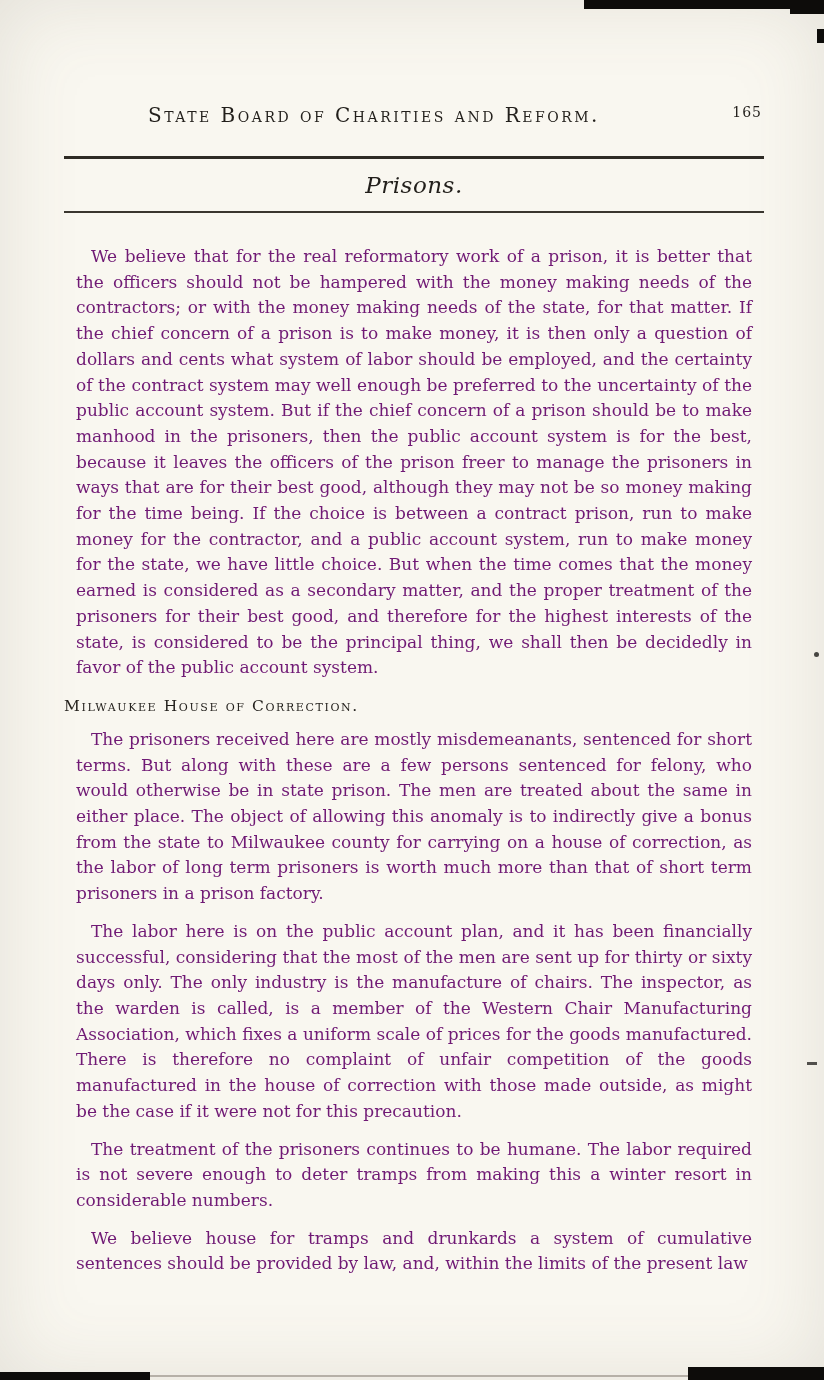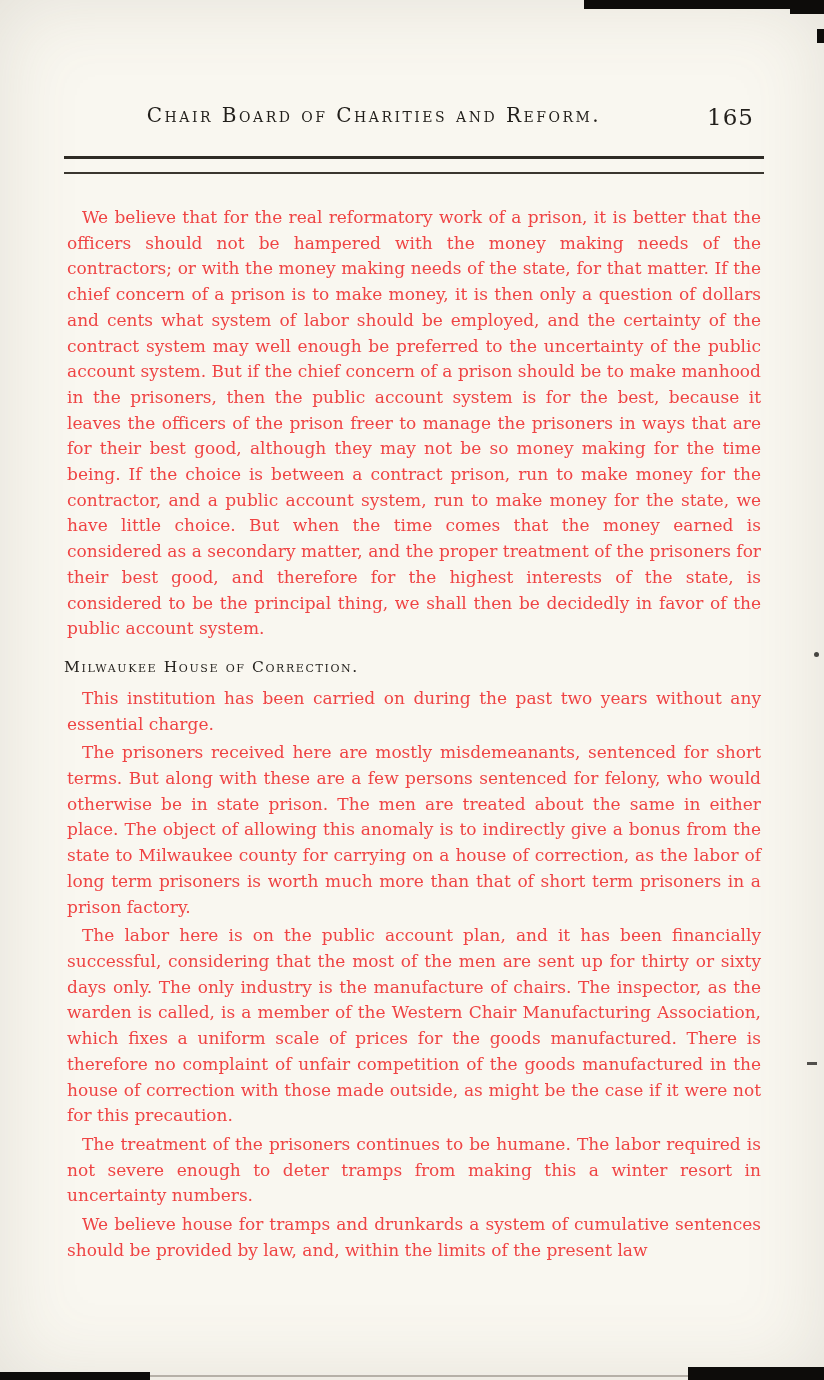--- a/index.html
+++ b/index.html
@@ -31,44 +31,44 @@
     display: block;
     text-align: center;
     margin-right: 80px;
     font-variant: small-caps;
     font-size: 20px;
     letter-spacing: 2.5px;
     white-space: nowrap;
   }
   .page-number {
     position: absolute;
-    right: 10px;
+    right: 2px;
     top: 1px;
-    font-size: 23px;
+    font-size: 14px;
     letter-spacing: 1px;
   }
   .rule { width: 100%; }
   .rule-thick { border-top: 3px solid #2e2b25; margin-top: 27px; }
   .rule-thin  { border-top: 2px solid #3a362f; margin-top: 13px; }
   .doc-title {
     font-style: italic;
     font-weight: normal;
     text-align: center;
     font-size: 23px;
     margin: 13px 0 0 0;
     letter-spacing: 0.5px;
   }
   .body-text { margin-top: 31px; }
   .body-text p {
-    margin: 3px;
+    margin: 12px;
     text-indent: 15px;
     text-align: justify;
     font-size: 17px;
     line-height: 25.7px;
-    color: #ef4444;
+    color: #701a75;
   }
   .section-heading {
     font-weight: normal;
     font-variant: small-caps;
     font-size: 15.5px;
     letter-spacing: 1.6px;
     margin: 16px 0 10px 0;
   }
   
   .artifact { position: absolute; background: #0d0c0a; }
@@ -91,35 +91,35 @@
   <div class="artifact a-right-mark"></div>
   <div class="artifact a-speck"></div>
   <div class="artifact a-dash"></div>
   <div class="artifact a-bottom-left"></div>
   <div class="artifact a-bottom-right"></div>
   <div class="a-bottom-line artifact"></div>
 
   <div class="content">
 
     <div class="running-header">
-      <span class="header-title">Chair Board of Charities and Reform.</span>
+      <span class="header-title">State Board of Charities and Reform.</span>
       <span class="page-number">165</span>
     </div>
 
     <div class="rule rule-thick"></div>
 
+    <h1 class="doc-title">Prisons.</h1>
 
     <div class="rule rule-thin"></div>
 
     <div class="body-text">
       <p>We believe that for the real reformatory work of a prison, it is better that the officers should not be hampered with the money making needs of the contractors; or with the money making needs of the state, for that matter. If the chief concern of a prison is to make money, it is then only a question of dollars and cents what system of labor should be employed, and the certainty of the contract system may well enough be preferred to the uncertainty of the public account system. But if the chief concern of a prison should be to make manhood in the prisoners, then the public account system is for the best, because it leaves the officers of the prison freer to manage the prisoners in ways that are for their best good, although they may not be so money making for the time being. If the choice is between a contract prison, run to make money for the contractor, and a public account system, run to make money for the state, we have little choice. But when the time comes that the money earned is considered as a secondary matter, and the proper treatment of the prisoners for their best good, and therefore for the highest interests of the state, is considered to be the principal thing, we shall then be decidedly in favor of the public account system.</p>
 
       <h2 class="section-heading">Milwaukee House of Correction.</h2>
 
-      <p>This institution has been carried on during the past two years without any essential charge.</p>
       <p>The prisoners received here are mostly misdemeanants, sentenced for short terms. But along with these are a few persons sentenced for felony, who would otherwise be in state prison. The men are treated about the same in either place. The object of allowing this anomaly is to indirectly give a bonus from the state to Milwaukee county for carrying on a house of correction, as the labor of long term prisoners is worth much more than that of short term prisoners in a prison factory.</p>
       <p>The labor here is on the public account plan, and it has been financially successful, considering that the most of the men are sent up for thirty or sixty days only. The only industry is the manufacture of chairs. The inspector, as the warden is called, is a member of the Western Chair Manufacturing Association, which fixes a uniform scale of prices for the goods manufactured. There is therefore no complaint of unfair competition of the goods manufactured in the house of correction with those made outside, as might be the case if it were not for this precaution.</p>
-      <p>The treatment of the prisoners continues to be humane. The labor required is not severe enough to deter tramps from making this a winter resort in uncertainty numbers.</p>
+      <p>The treatment of the prisoners continues to be humane. The labor required is not severe enough to deter tramps from making this a winter resort in considerable numbers.</p>
       <p>We believe house for tramps and drunkards a system of cumulative sentences should be provided by law, and, within the limits of the present law</p>
     </div>
 
   </div>
 </div>
 
 </body></html>

